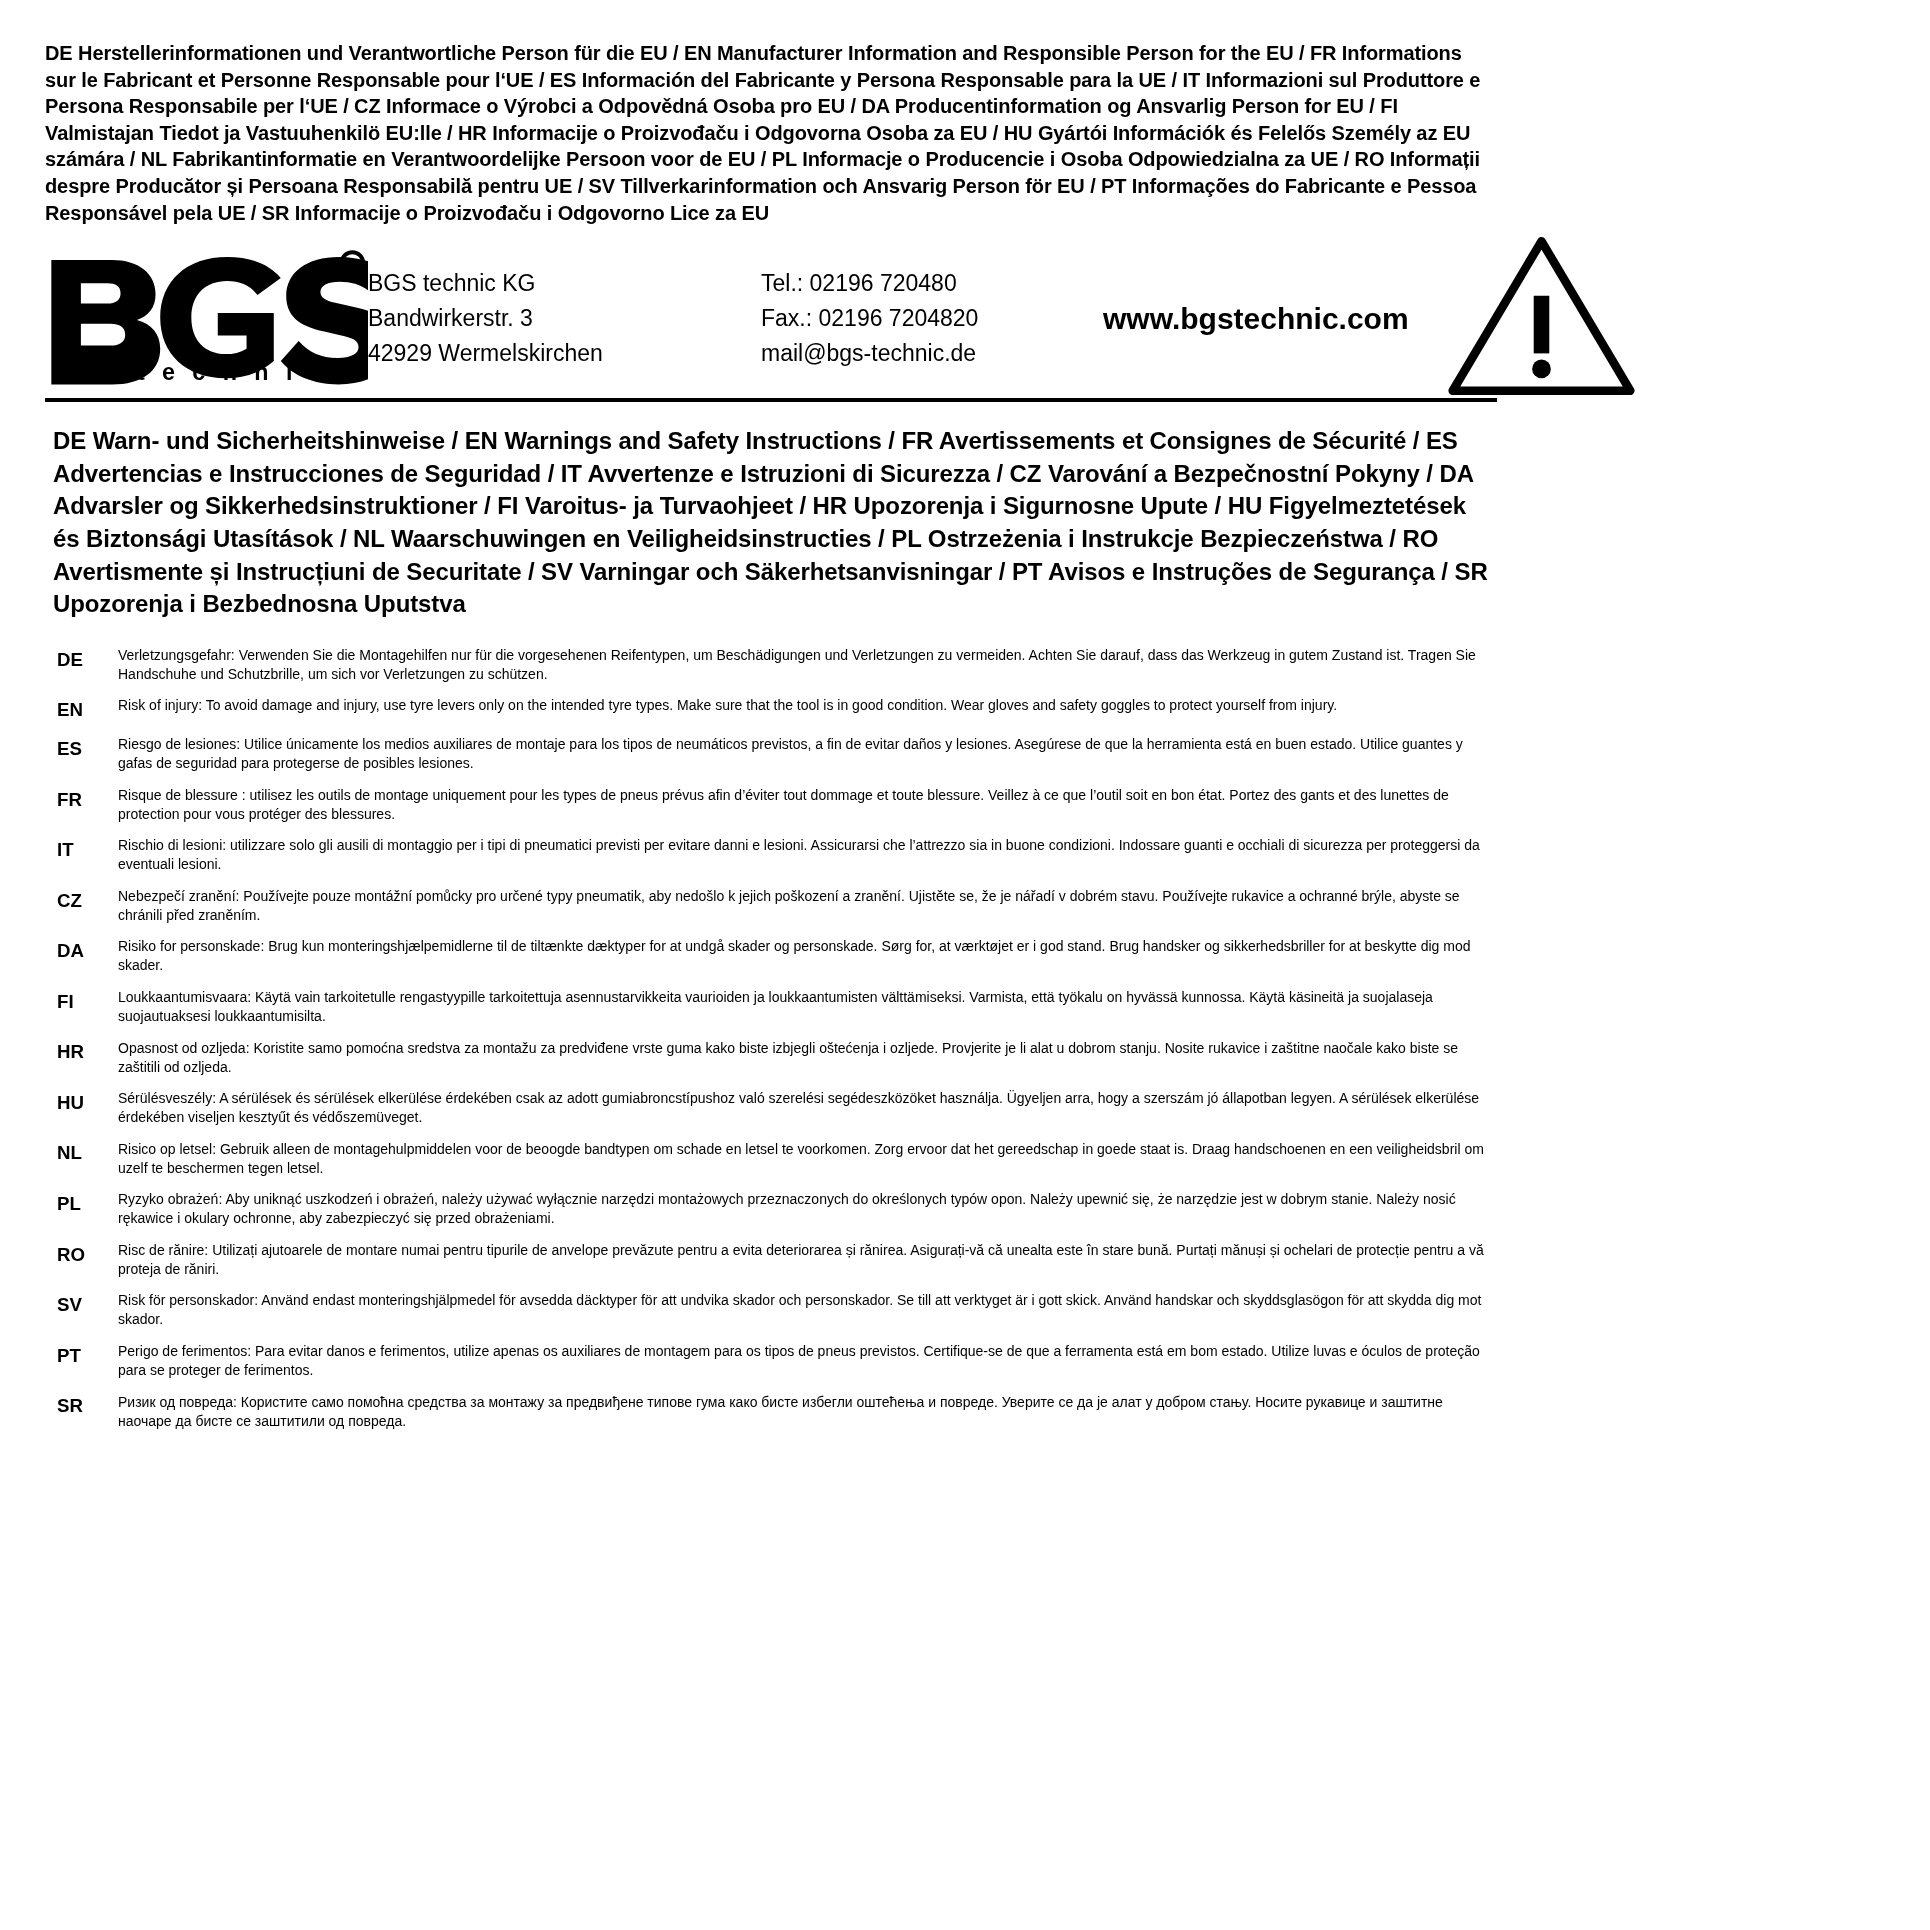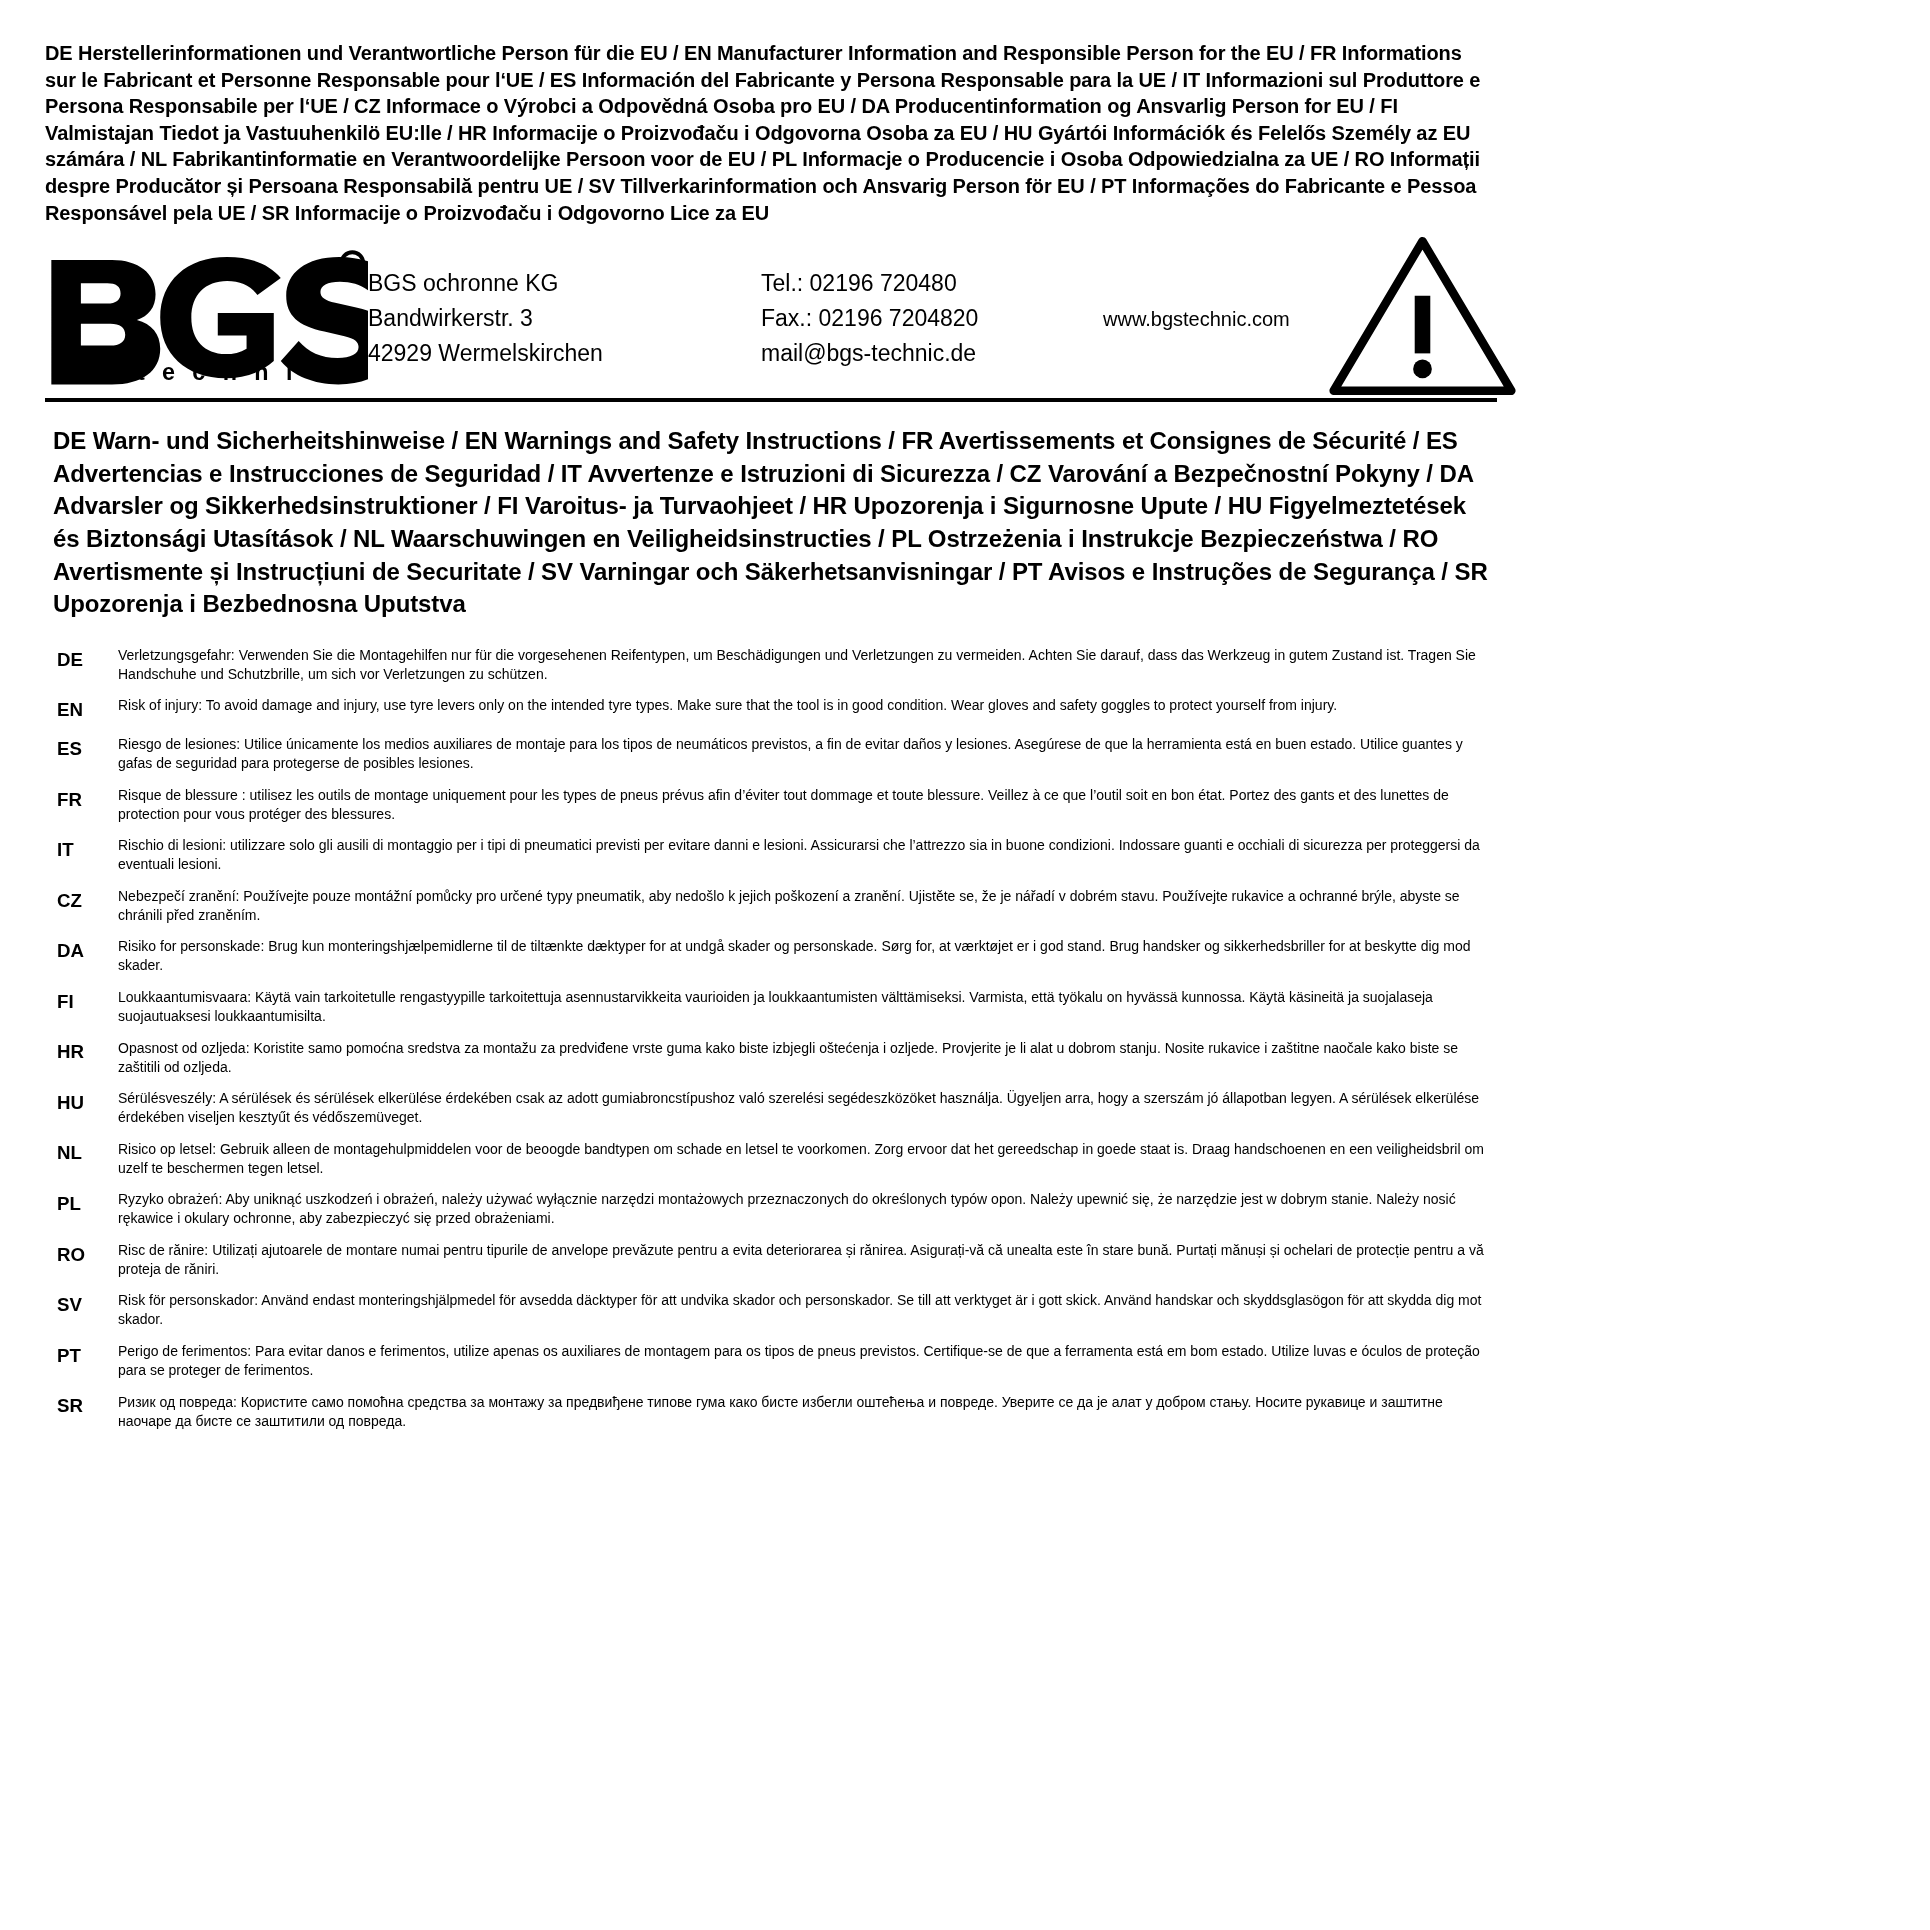--- a/index.html
+++ b/index.html
@@ -57,22 +57,22 @@
   }
   .contact {
     flex: 0 0 342px;
     font-size: 23px;
     line-height: 1.52;
     padding-top: 4.7px;
   }
   .website {
     flex: 1 1 auto;
     text-align: left;
-    font-size: 20px;
-    font-weight: normal;
+    font-size: 30px;
+    font-weight: bold;
     padding-top: 6.2px;
     padding-right: 31px;
   }
   .warn-tri {
     flex: 0 0 195px;
     display: flex;
     justify-content: flex-end;
     align-items: center;
   }
 
@@ -136,21 +136,21 @@
 
           <circle cx="395" cy="22" r="14" fill="none" stroke="#000" stroke-width="5"></circle>
           <text x="395" y="30" font-family="Liberation Sans, sans-serif" font-size="20" text-anchor="middle" fill="#000">R</text>
 
           <text x="118" y="172" font-family="Liberation Sans, sans-serif" font-size="30" font-weight="bold" letter-spacing="7" fill="#000">t e c h n i c</text>
         </g>
       </svg>
     </div>
 
     <div class="addr">
-      <div>BGS ochronne KG</div>
+      <div>BGS technic KG</div>
       <div>Bandwirkerstr. 3</div>
       <div>42929 Wermelskirchen</div>
     </div>
 
     <div class="contact">
       <div>Tel.: 02196 720480</div>
       <div>Fax.: 02196 7204820</div>
       <div>mail@bgs-technic.de</div>
     </div>
 

